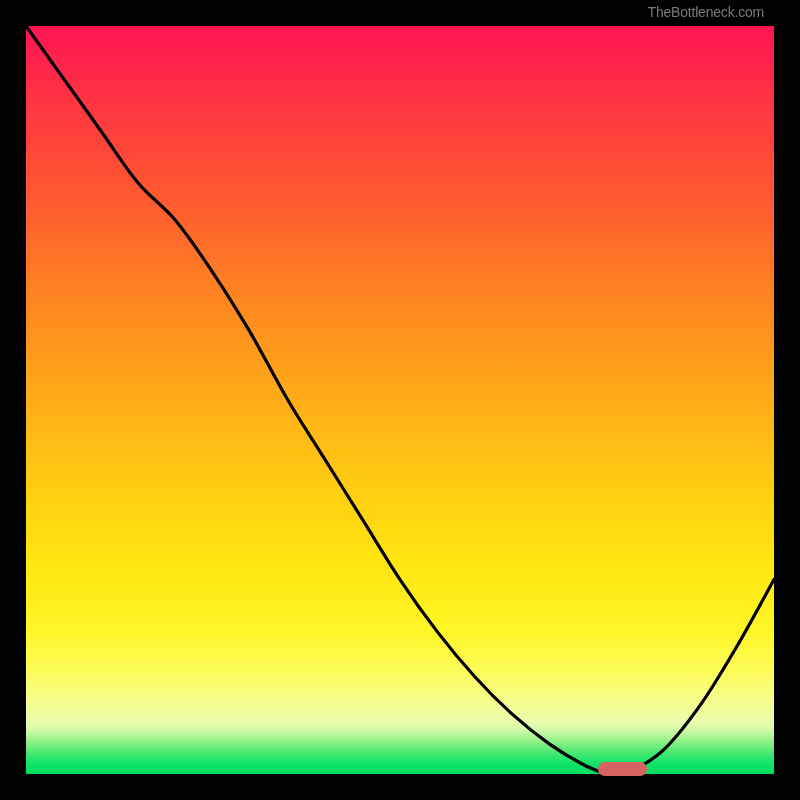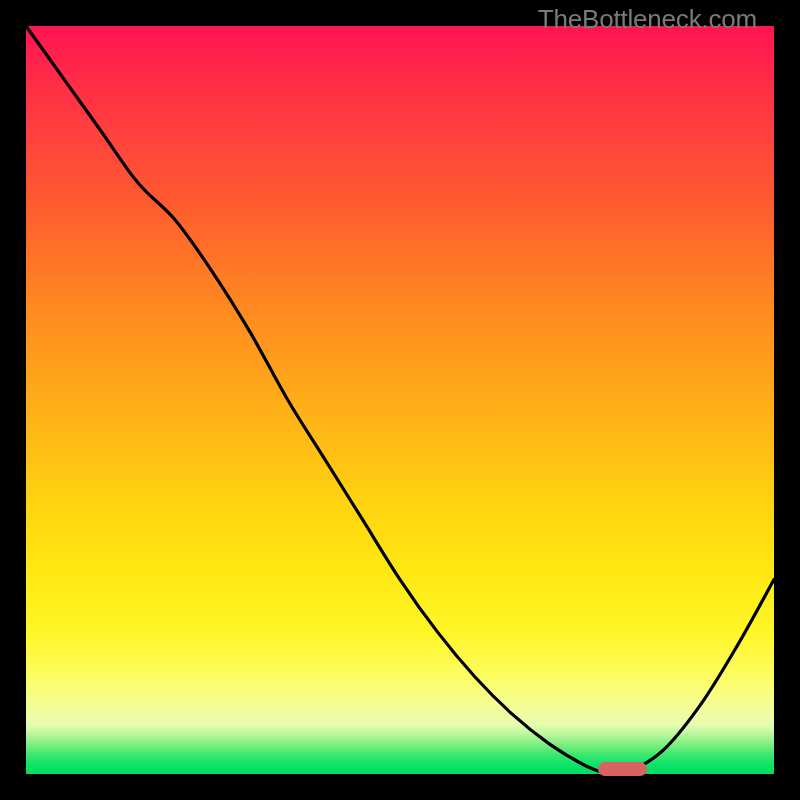--- a/index.html
+++ b/index.html
@@ -56,23 +56,23 @@
       #c0f8a0 18%,
       #80ef80 40%,
       #40e870 60%,
       #10e268 80%,
       #00de62 100%
     );
   }
   .watermark {
     position: absolute;
     top: 4px;
-    right: 43px;
+    right: 36px;
     color: #7a7a7a;
-    font-size: 26px;
+    font-size: 14px;
     font-weight: 500;
     letter-spacing: -0.2px;
   }
   svg.curve {
     position: absolute;
     left: 26px;
     top: 26px;
     width: 748px;
     height: 748px;
     overflow: visible;

